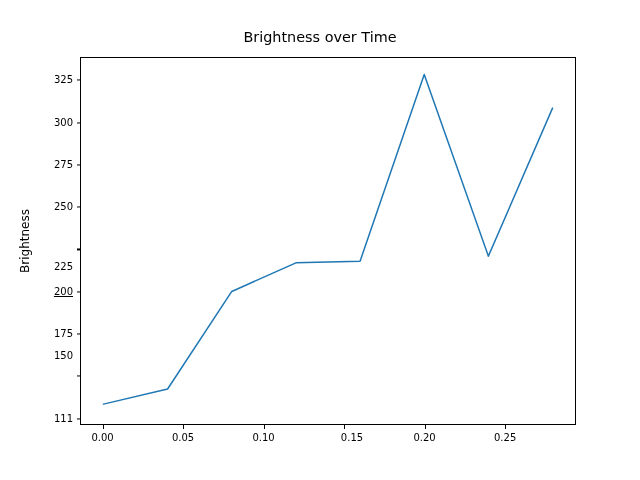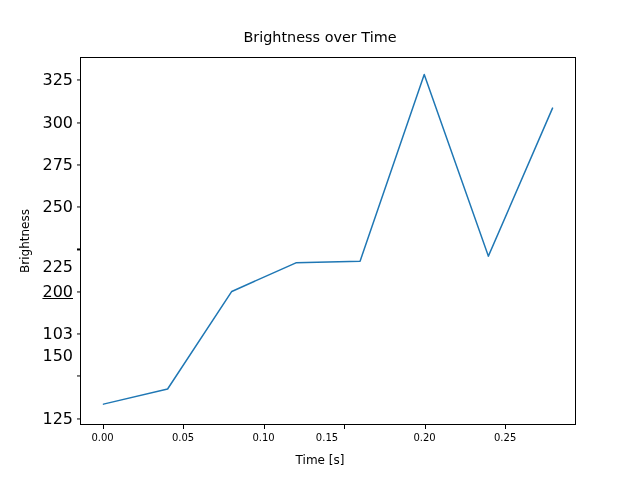--- a/index.html
+++ b/index.html
@@ -46,21 +46,21 @@
     top: 0;
     width: 100%;
     height: 100%;
     display: block;
   }
   .ytick-label {
     position: absolute;
     right: 0;
     width: 60px;
     text-align: right;
-    font-size: 16px;
+    font-size: 10px;
     color: #000000;
     transform: translateY(-50%);
     line-height: 12px;
   }
   .ytick-mark {
     position: absolute;
     width: 3.5px;
     height: 1.1px;
     background: #000000;
     transform: translateY(-50%);
@@ -124,25 +124,25 @@
   <div id="chart-title">Brightness over Time</div>
 
   <div id="axes-area">
     <svg id="plot-svg" viewBox="0 0 496 368" preserveAspectRatio="none">
       <polyline id="data-line" fill="none" stroke="#1f77b4" stroke-width="1.5" stroke-linejoin="round" stroke-linecap="round" points="22.55,348.04 86.96,332.82 151.38,234.74 215.79,205.99 280.21,204.29 344.62,16.57 409.04,199.22 473.45,50.40"></polyline>
     </svg>
   </div>
 
   <div id="yticks-layer">
       <div class="ytick-mark" style="left: 76.5px; top: 418.574px;"></div>
-      <div class="ytick-label" style="left: 13px; top: 418.574px;">125</div>
+      <div class="ytick-label" style="left: 13px; top: 418.574px;">111</div>
       <div class="ytick-mark" style="left: 76.5px; top: 376.294px;"></div>
       <div class="ytick-label" style="left: 13px; top: 356px;">150</div>
       <div class="ytick-mark" style="left: 76.5px; top: 334.015px;"></div>
-      <div class="ytick-label" style="left: 13px; top: 334.015px;">103</div>
+      <div class="ytick-label" style="left: 13px; top: 334.015px;">175</div>
       <div class="ytick-mark" style="left: 76.5px; top: 291.735px;"></div>
       <div class="ytick-label" style="left: 13px; top: 291.735px; text-decoration: underline;">200</div>
       <div class="ytick-mark" style="left: 76.5px; top: 249.456px;"></div>
       <div class="ytick-label" style="left: 13px; top: 249.456px; margin-top: 18px;">225</div>
       <div class="ytick-mark" style="left: 76.5px; top: 207.176px;"></div>
       <div class="ytick-label" style="left: 13px; top: 207.176px;">250</div>
       <div class="ytick-mark" style="left: 76.5px; top: 164.897px;"></div>
       <div class="ytick-label" style="left: 13px; top: 164.897px;">275</div>
       <div class="ytick-mark" style="left: 76.5px; top: 122.618px;"></div>
       <div class="ytick-label" style="left: 13px; top: 122.618px;">300</div>
@@ -150,26 +150,25 @@
       <div class="ytick-label" style="left: 13px; top: 80.3382px;">325</div>
     </div>
   <div id="xticks-layer">
       <div class="xtick-mark" style="left: 102.545px; top: 425px;"></div>
       <div class="xtick-label" style="left: 102.545px; top: 431px;">0.00</div>
       <div class="xtick-mark" style="left: 183.065px; top: 425px;"></div>
       <div class="xtick-label" style="left: 183.065px; top: 431px;">0.05</div>
       <div class="xtick-mark" style="left: 263.584px; top: 425px;"></div>
       <div class="xtick-label" style="left: 263.584px; top: 431px;">0.10</div>
       <div class="xtick-mark" style="left: 344.104px; top: 425px;"></div>
-      <div class="xtick-label" style="left: 327px; top: 431px;">0.15</div>
+      <div class="xtick-label" style="left: 352px; top: 431px;">0.15</div>
       <div class="xtick-mark" style="left: 424.623px; top: 425px;"></div>
       <div class="xtick-label" style="left: 424.623px; top: 431px;">0.20</div>
       <div class="xtick-mark" style="left: 505.143px; top: 425px;"></div>
       <div class="xtick-label" style="left: 505.143px; top: 431px;">0.25</div>
     </div>
 
   <div id="ylabel">
     <span>Brightness</span>
   </div>
 
-  <div id="xlabel">Time [s]</div>
 
 </div>
 
 </body></html>

